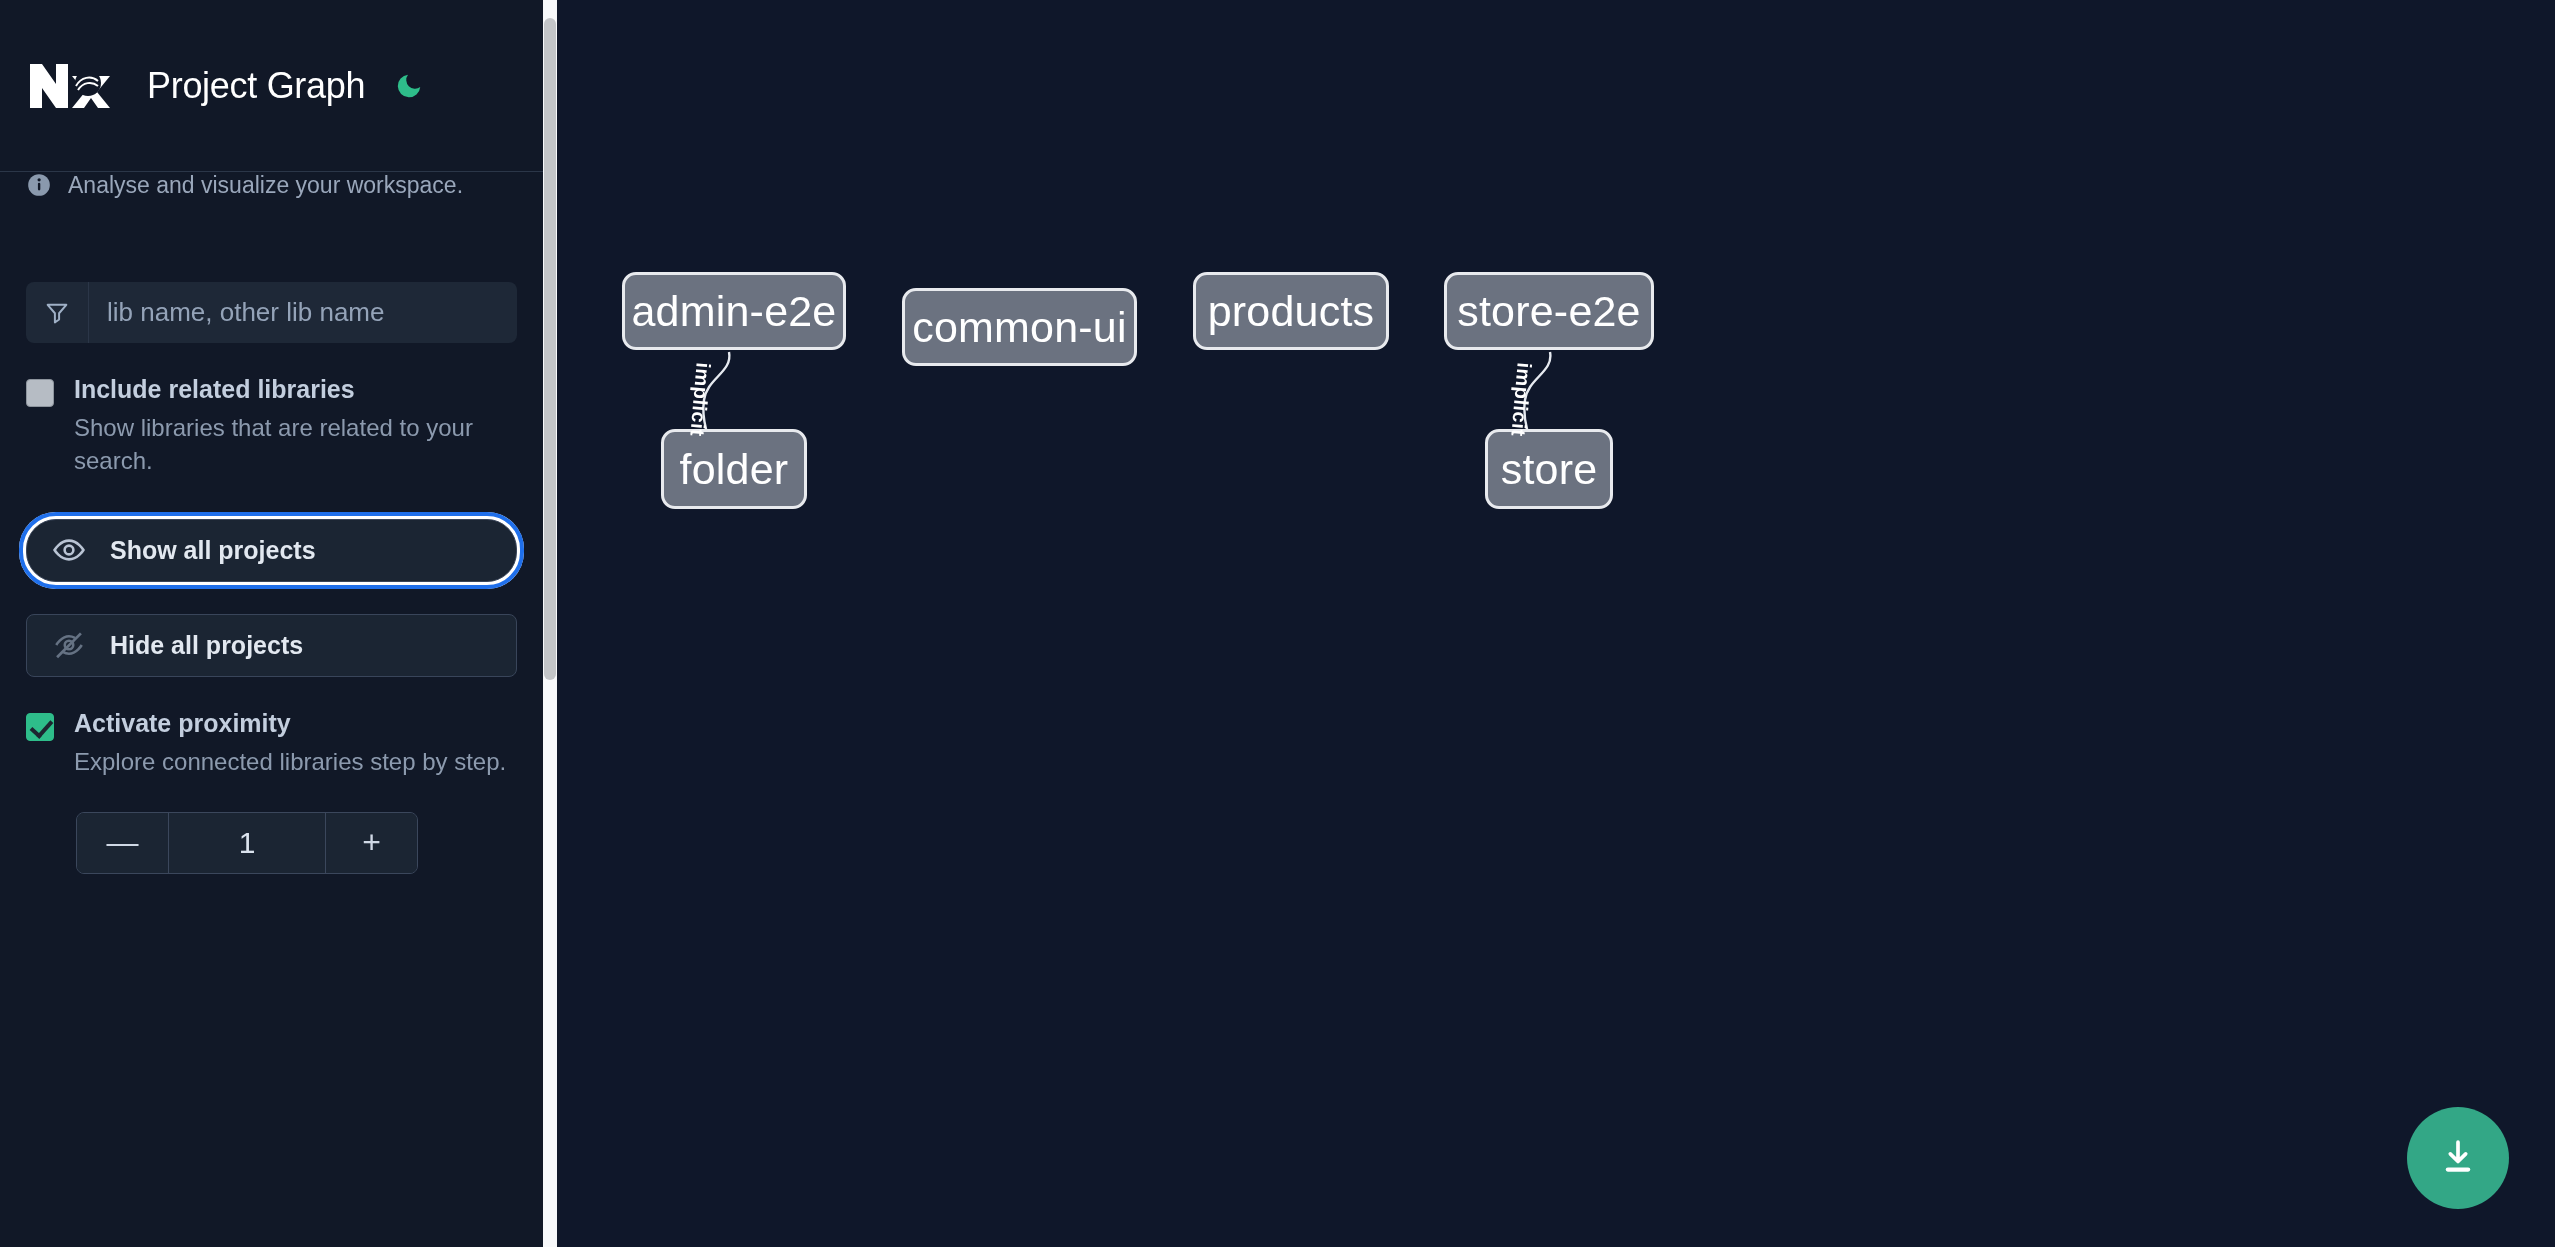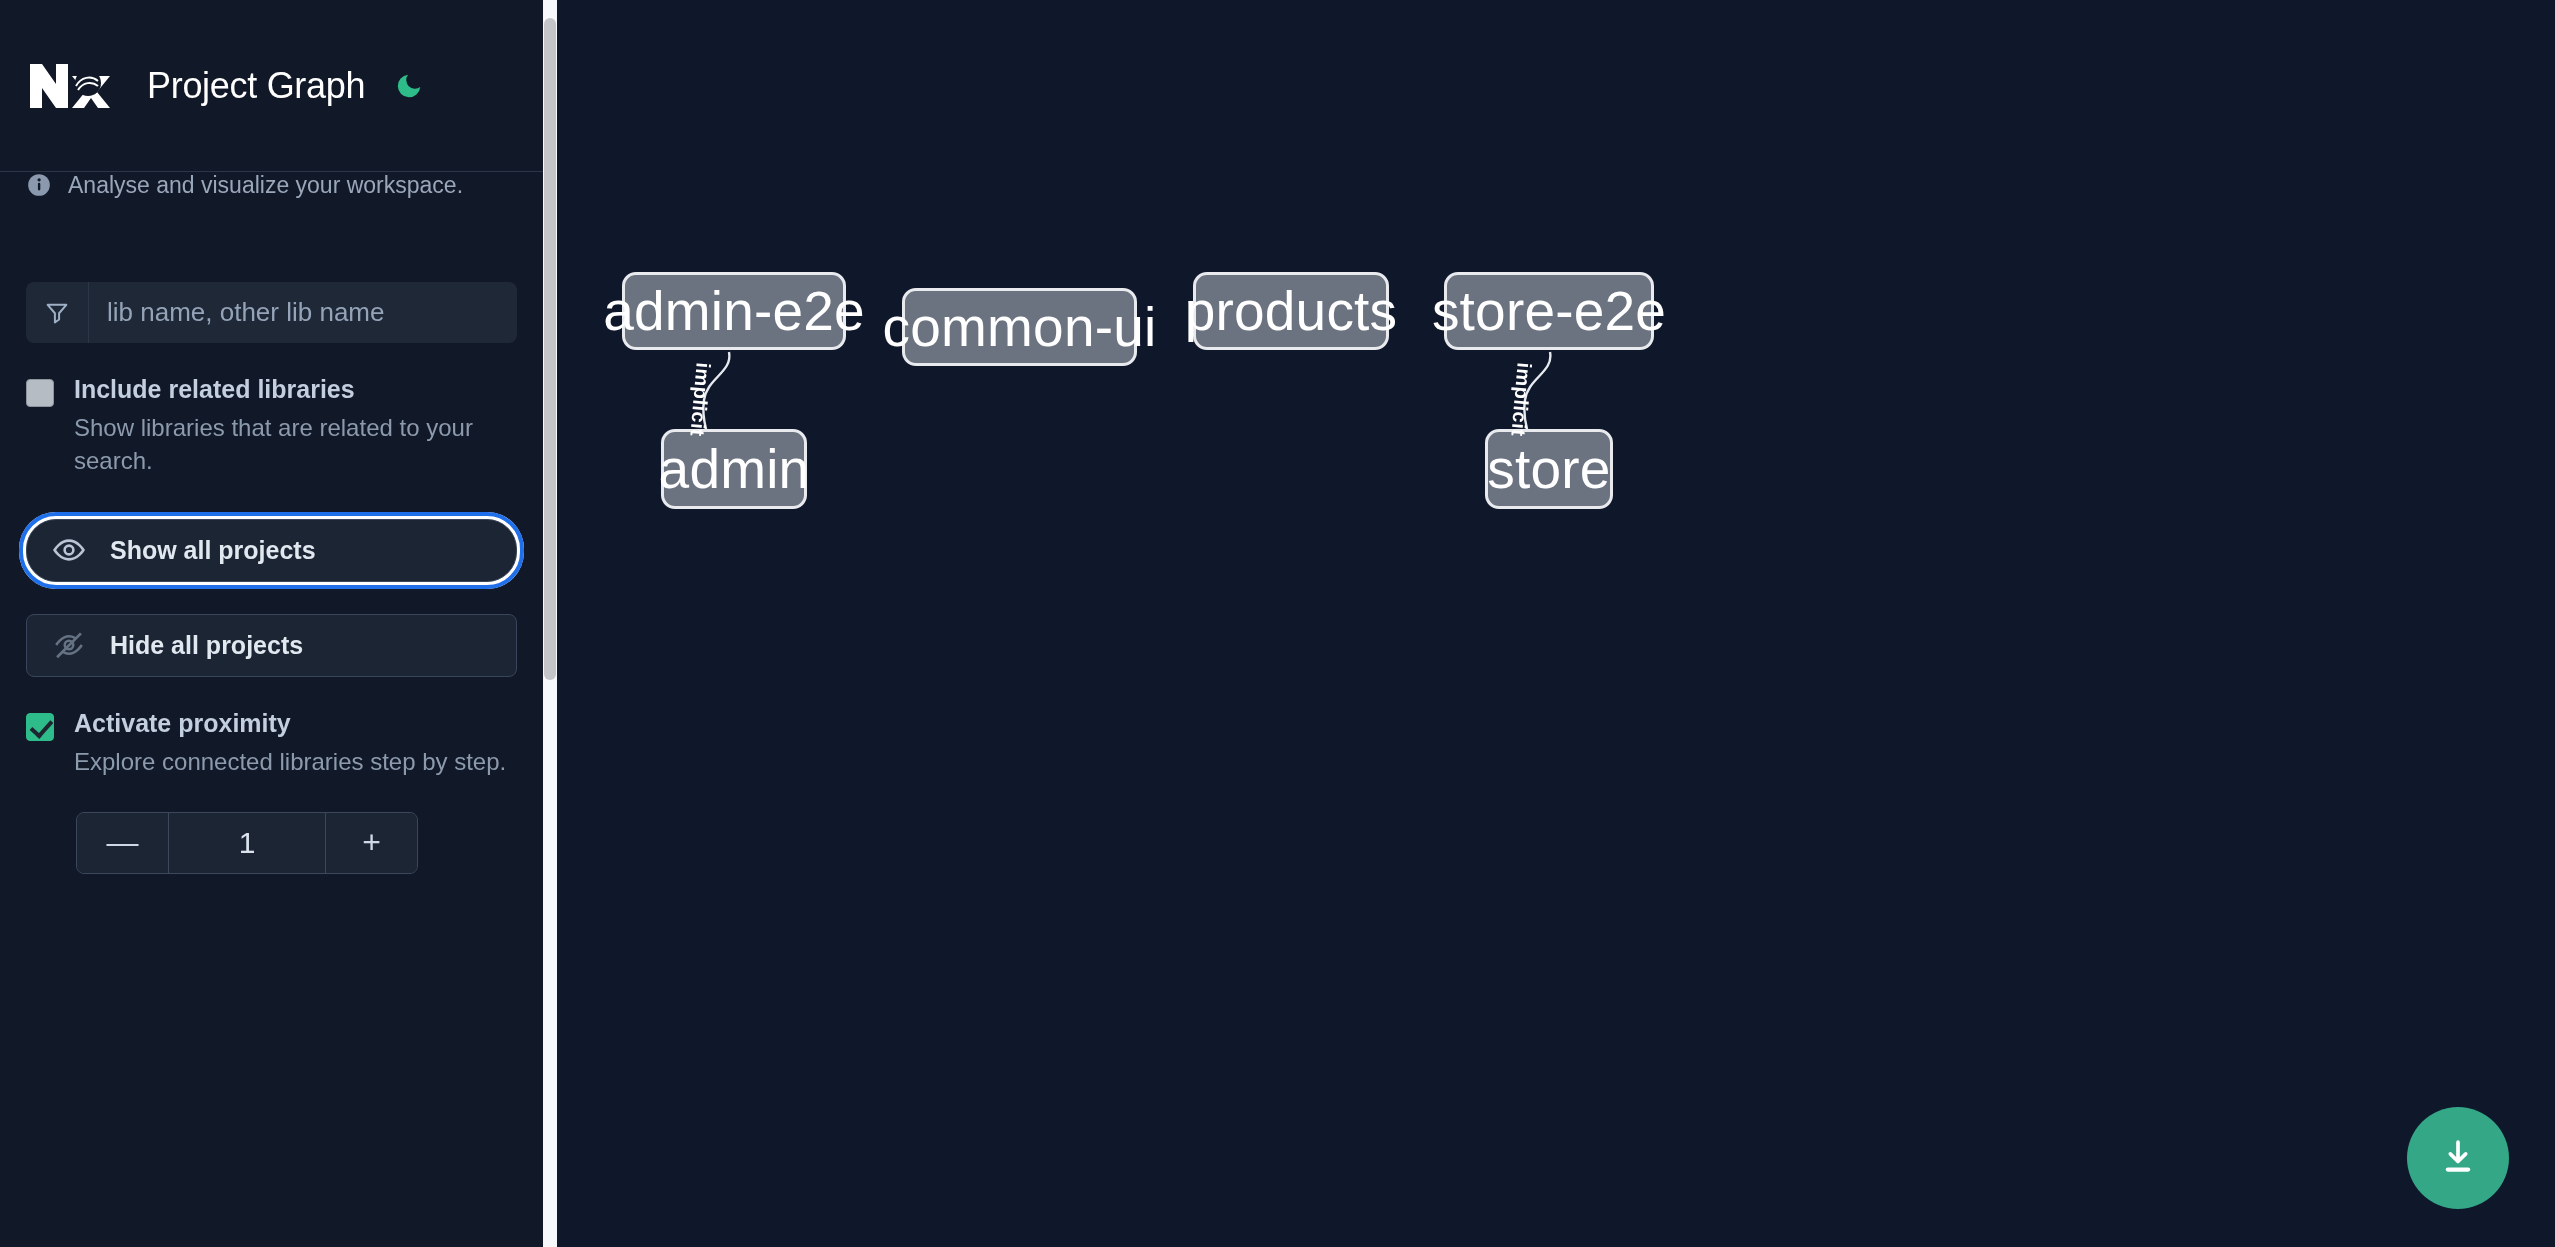--- a/index.html
+++ b/index.html
@@ -212,21 +212,21 @@
 
   .node {
     position: absolute;
     background: #6b7280;
     border: 3px solid #e8eaee;
     border-radius: 14px;
     display: flex;
     align-items: center;
     justify-content: center;
     color: #ffffff;
-    font-size: 55px;
+    font-size: 43px;
     letter-spacing: 0.2px;
     cursor: pointer;
     white-space: nowrap;
   }
 
   .edge-label {
     position: absolute;
     color: #ffffff;
     font-size: 20px;
     font-weight: bold;
@@ -364,21 +364,21 @@
     <div class="node" style="left:345px; top:288px; width:235px; height:78px;">
       <span>common-ui</span>
     </div>
     <div class="node" style="left:636px; top:272px; width:196px; height:78px;">
       <span>products</span>
     </div>
     <div class="node" style="left:887px; top:272px; width:210px; height:78px;">
       <span>store-e2e</span>
     </div>
     <div class="node" style="left:104px; top:429px; width:146px; height:80px;">
-      <span>admin</span>
+      <span>folder</span>
     </div>
     <div class="node" style="left:928px; top:429px; width:128px; height:80px;">
       <span>store</span>
     </div>
 
     <span class="edge-label" style="left:106px; top:388px; transform: rotate(95deg);">implicit</span>
     <span class="edge-label" style="left:927px; top:388px; transform: rotate(95deg);">implicit</span>
 
     <button class="fab">
       <span>

